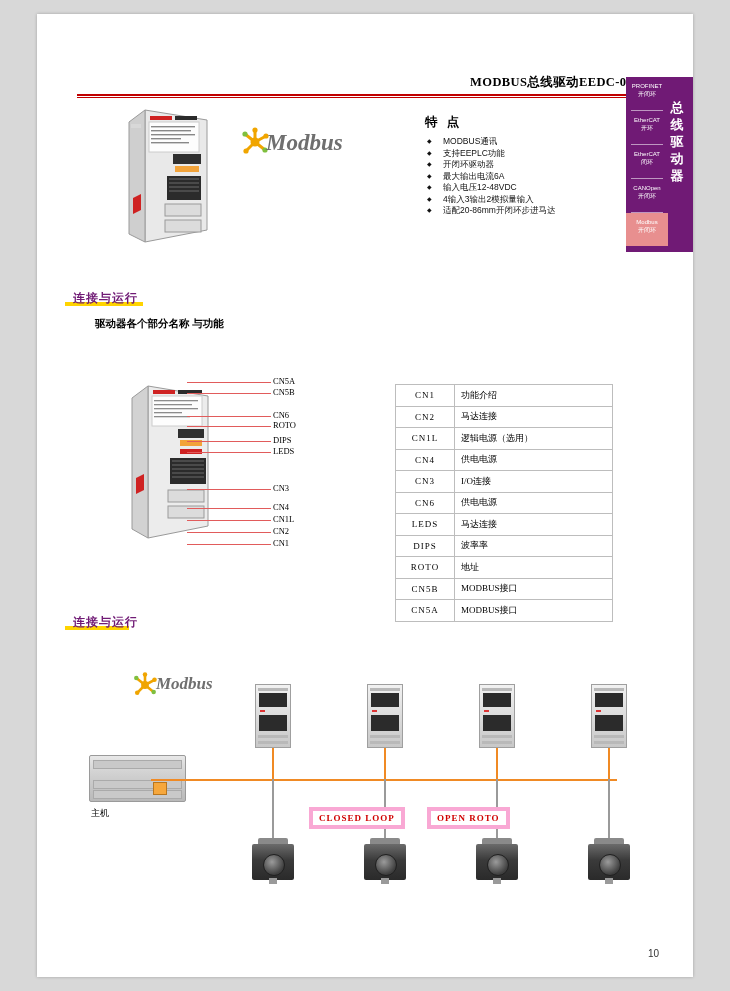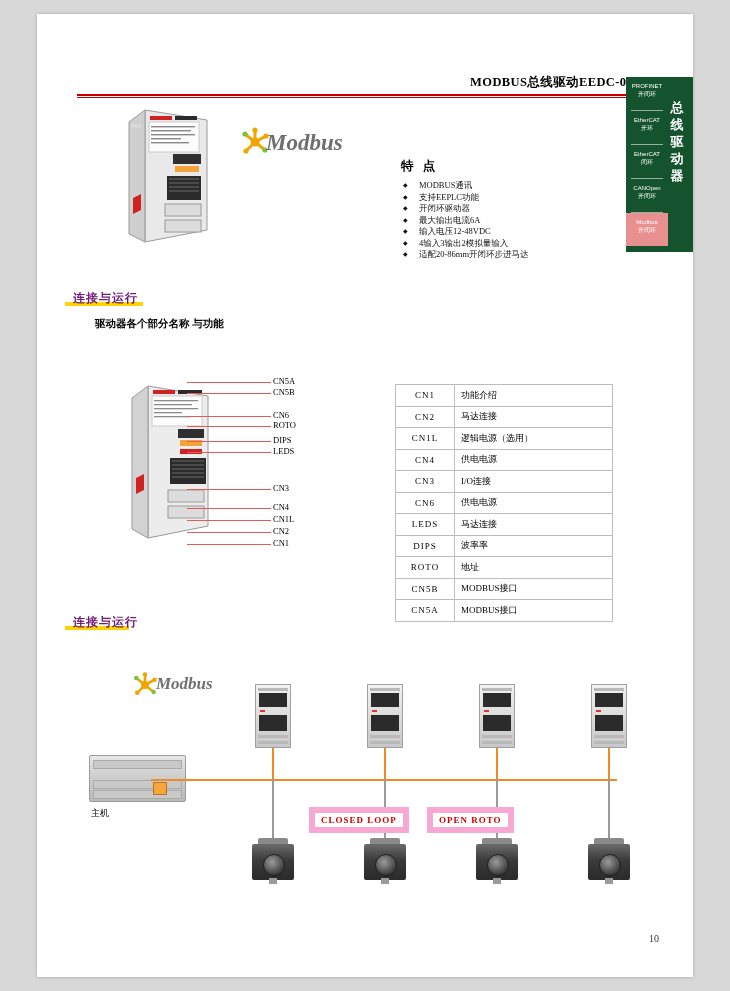--- a/index.html
+++ b/index.html
@@ -31,21 +31,21 @@
   .hdr-rule{
     margin-top:3px;
     height:2px;background:#c00000;
   }
   .hdr-rule.thin{height:1px;margin-top:1px;}
 
   
   .tabcol{
     position:absolute;right:0;top:63px;
     width:67px;height:175px;
-    background:#14532d;
+    background:#701a75;
     margin-left:36px;
   }
   .tabcol .inner{
     position:absolute;left:0;top:0;width:42px;height:175px;
   }
   .tabitem{
     position:absolute;left:0;width:42px;height:33px;
     color:#fff;text-align:center;
     font-family:"Liberation Sans", sans-serif;
   }
@@ -69,29 +69,29 @@
   .modbus-logo{position:absolute;}
   .mb-star{position:absolute;left:0;top:0;width:30px;height:30px;}
   .mb-text{
     position:absolute;left:26px;top:3px;
     font-family:"Liberation Serif", serif;
     font-style:italic;font-weight:bold;
     color:#6f6f6f;
     white-space:nowrap;
   }
 
-  .feature-box{position:absolute;left:364px;top:100px;width:230px;margin-top:44px;}
+  .feature-box{position:absolute;left:388px;top:100px;width:230px;}
   .feature-title{
     font-family:"Liberation Serif", serif;
     font-size:12.5px;font-weight:bold;color:#000;letter-spacing:3px;
     margin-bottom:5px;
   }
   .feature-list{list-style:none;margin:0;padding:0;}
   .feature-list li{
-    font-family:Liberation Serif, serif;
+    font-family:Liberation Sans, sans-serif;
     font-size:8.5px;line-height:11.5px;color:#111;
     position:relative;padding-left:18px;
   }
   .feature-list li:before{
     content:"\25C6";
     position:absolute;left:2px;top:0;font-size:6px;color:#111;
   }
 
   
   .sec-head{
@@ -176,32 +176,32 @@
     position:absolute;left:11px;top:16px;width:20px;height:20px;border-radius:50%;
     background:radial-gradient(circle at 40% 35%,#9b9b9b,#3f3f3f 70%);
     border:1px solid #202020;
   }
   .motor .shaft{
     position:absolute;left:17px;top:40px;width:8px;height:6px;background:#9a9a9a;
   }
 
   .loop-tag{
     position:absolute;
-    border:6px solid #f9a8d4;
+    border:4px solid #f9a8d4;
     background:#fff;
     color:#d00000;
     font-family:"Liberation Serif", serif;
     font-size:9px;font-weight:bold;letter-spacing:1px;
     padding:2px 6px;
     white-space:nowrap;
   }
 
   .pagenum{
-    position:absolute;right:34px;bottom:33px;
-    font-family:Liberation Serif, serif;font-size:10px;color:#333;
+    position:absolute;right:34px;bottom:18px;
+    font-family:Liberation Sans, sans-serif;font-size:10px;color:#333;
   }
 </style>
 </head>
 <body>
 
 <div class="page">
 
   <div class="hdr">
     <div class="hdr-title">MODBUS总线驱动EEDC-06-40</div>
     <div class="hdr-rule"></div>

